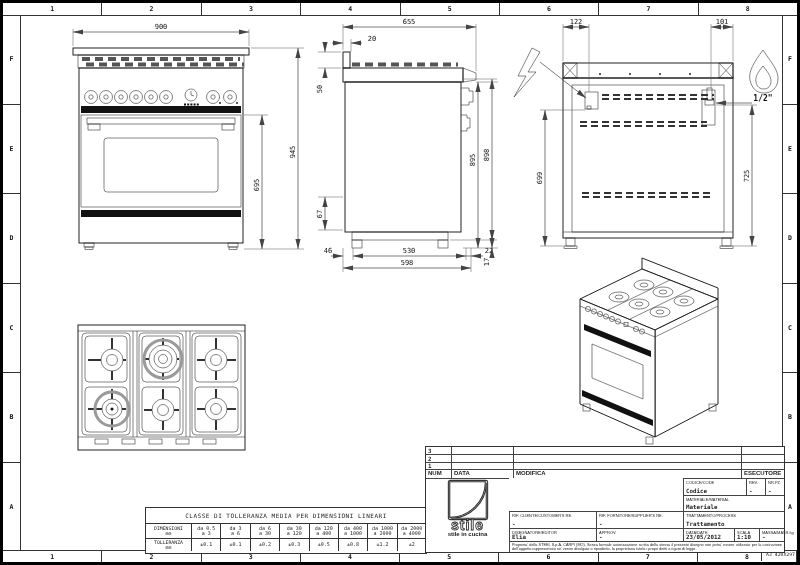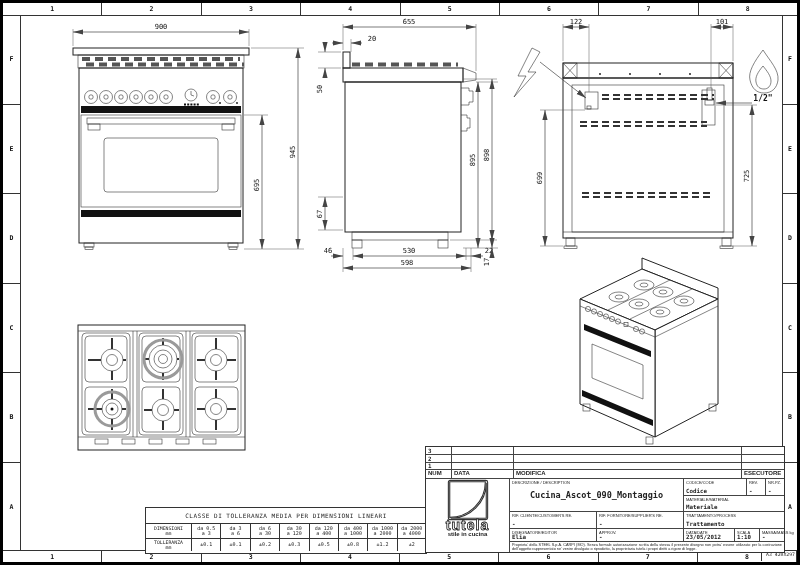--- a/index.html
+++ b/index.html
@@ -467,28 +467,24 @@
     <div class="c hdr" style="left:25px;top:22px;width:62px;height:9px;">DATA</div>
     <div class="c hdr" style="left:87px;top:22px;width:228px;height:9px;">MODIFICA</div>
     <div class="c hdr" style="left:315px;top:22px;width:43px;height:9px;">ESECUTORE</div>
 
     <div class="logo">
       <svg width="42" height="42" viewBox="0 0 46 46">
         <rect x="1.5" y="1.5" width="43" height="43" rx="2" fill="none" stroke="#333" stroke-width="1.2"></rect>
         <path d="M42,3 A39,39 0 0 1 3,42 L3,3 Z" fill="none" stroke="#333" stroke-width="1.2"></path>
         <path d="M4,43 A39,39 0 0 0 43,4 L43,43 Z" fill="none" stroke="#333" stroke-width="1.2"></path>
       </svg>
-      <div class="word">tutela</div>
+      <div class="word">stile</div>
       <div class="sub">stile in cucina</div>
     </div>
 
-    <div class="c" style="left:83px;top:31px;width:174px;height:33px;">
-      <div class="lab">DESCRIZIONE / DESCRIPTION</div>
-      <div class="desc">Cucina_Ascot_090_Montaggio</div>
-    </div>
 
     <div class="c" style="left:257px;top:31px;width:63px;height:17px;">
       <div class="lab">CODICE/CODE</div>
       <div class="val">Codice</div>
     </div>
     <div class="c" style="left:320px;top:31px;width:19px;height:17px;">
       <div class="lab">REV.</div>
       <div class="val">-</div>
     </div>
     <div class="c" style="left:339px;top:31px;width:19px;height:17px;">

